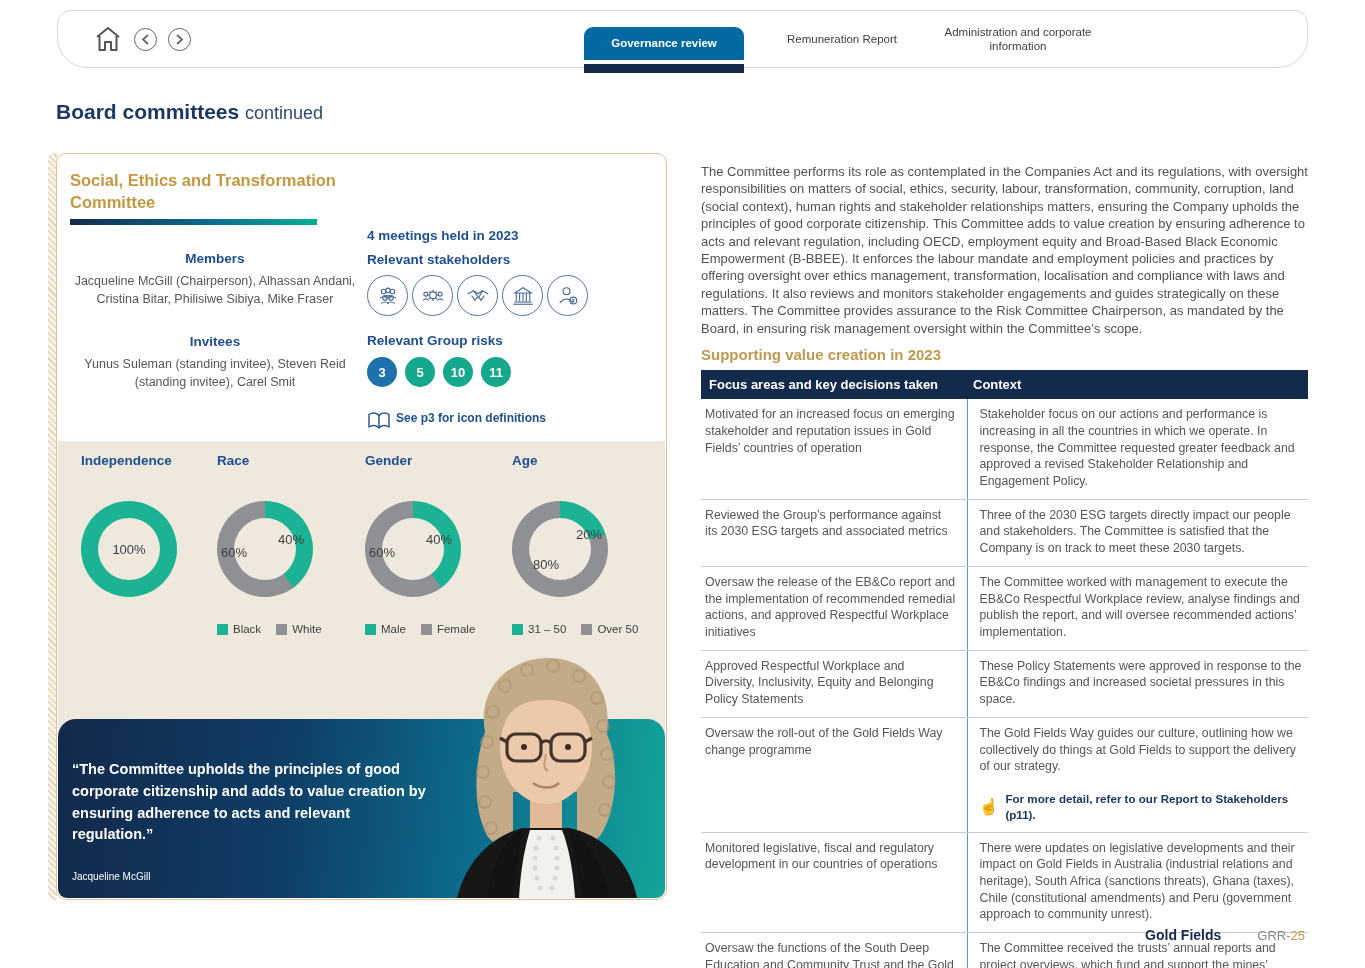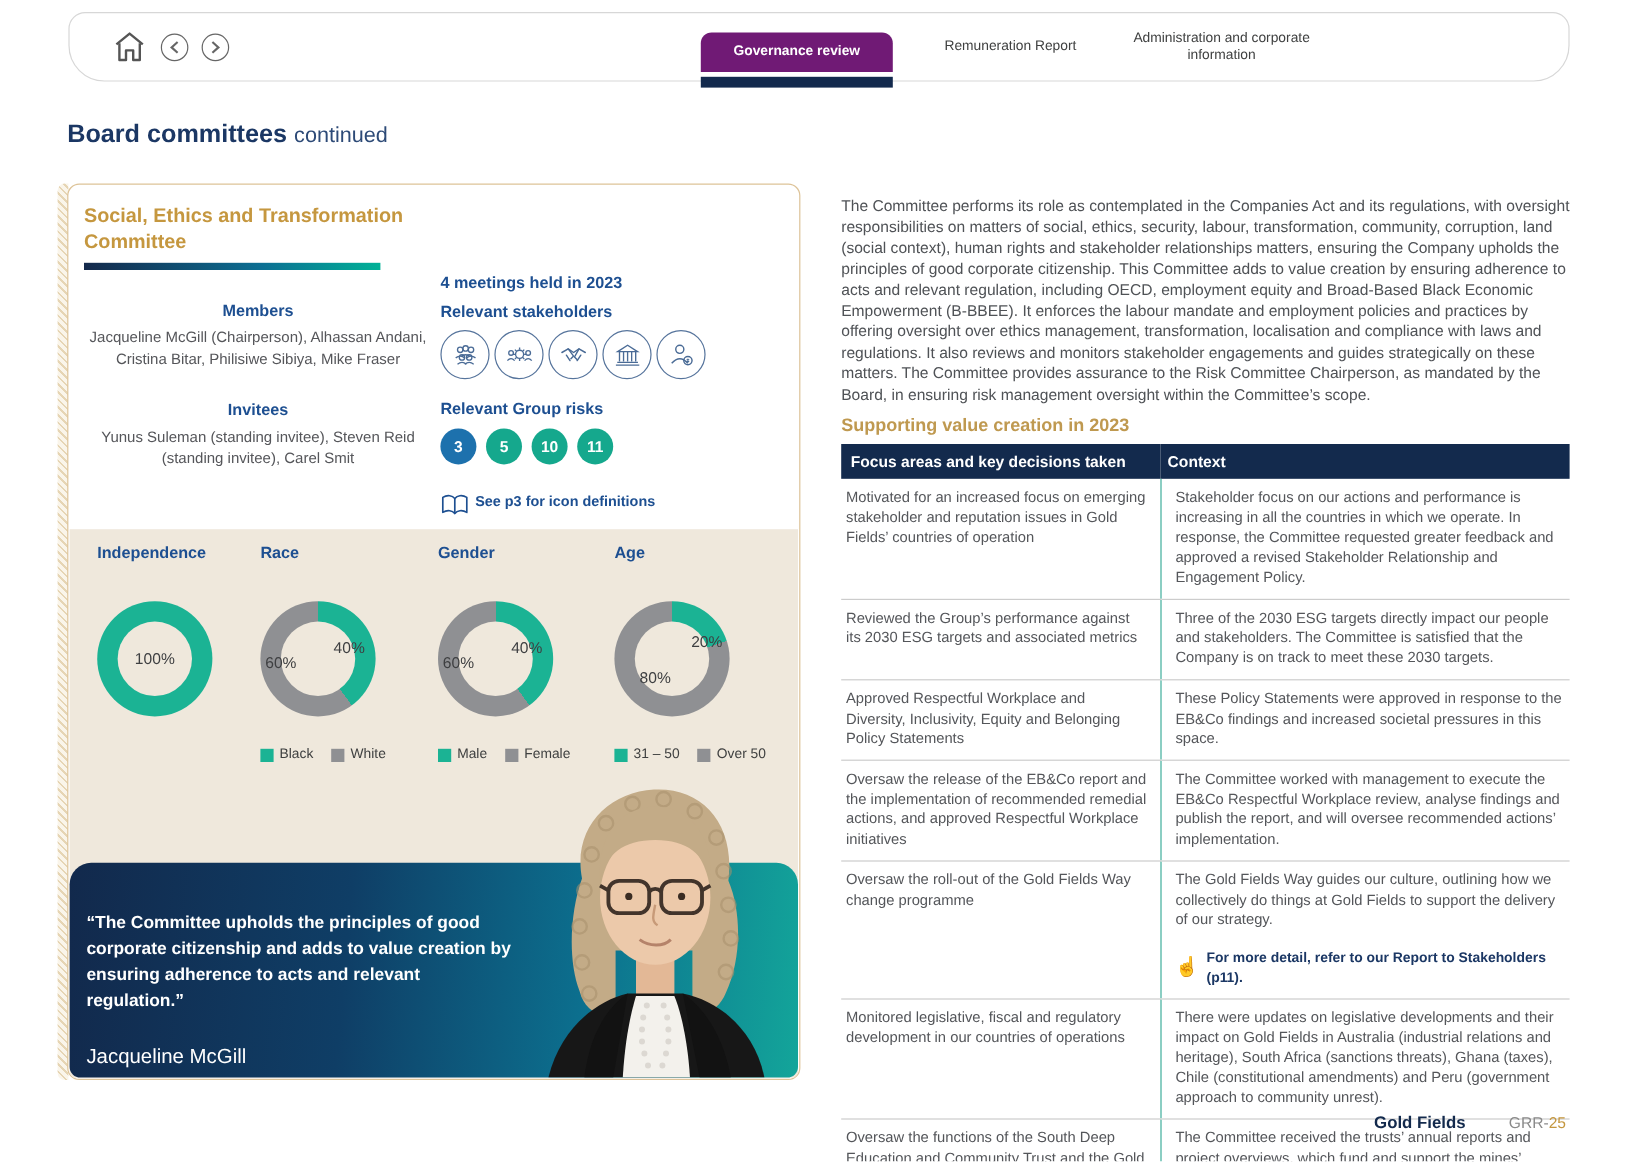--- a/index.html
+++ b/index.html
@@ -14,21 +14,21 @@
   .nav-icon-btn { display:flex; align-items:center; justify-content:center; cursor:pointer; }
   .circle-btn { width:23px; height:23px; border:1.5px solid #666; border-radius:50%; }
   .tabs { position:absolute; inset:0; }
   .tab { position:absolute; top:0; height:100%; display:flex; align-items:center; justify-content:center;
          text-align:center; font-size:11.5px; color:#3f4040; cursor:pointer; line-height:1.25; }
   .tab:nth-child(1){ left:526px; width:160px; }
   .tab:nth-child(2){ left:705px; width:158px; }
   .tab:nth-child(3){ left:880px; width:160px; }
   .tab:nth-child(4){ left:1048px; width:195px; padding:0 10px; }
   .tab.active { color:#fff; font-weight:bold; }
-  .tab.active .lbl { position:absolute; left:0; right:0; top:16px; height:33px; background:#701a75;
+  .tab.active .lbl { position:absolute; left:0; right:0; top:16px; height:33px; background:#0369a1;
                      border-radius:9px 9px 0 0; display:flex; align-items:center; justify-content:center; }
   .tab.active::after { content:""; position:absolute; left:0; right:0; top:53px; height:9px; background:#132a4d; }
 
   
   #page-title { position:absolute; left:56px; top:100px; font-size:21px; color:#1b3764; }
   #page-title .main { font-weight:bold; }
   #page-title .cont { font-weight:normal; font-size:18px; color:#2d4a77; }
 
   
   #hatch { position:absolute; left:48px; top:153px; width:9px; height:747px; border-radius:6px 0 0 6px;
@@ -71,21 +71,21 @@
   .legend { margin-top:26px; display:flex; gap:15px; }
   .legend-item { display:flex; align-items:center; gap:5px; font-size:11.5px; color:#3f4040; }
   .legend-sq { width:11px; height:11px; display:inline-block; }
 
   
   #quote-block { position:absolute; left:1px; right:1px; bottom:1px; height:179px; z-index:2;
                  border-radius:18px 18px 9px 9px;
                  background:linear-gradient(95deg,#12294c 0%,#0f3e66 38%,#0c6f8e 70%,#13a59a 100%); }
   .quote-text { position:absolute; left:14px; top:40px; width:358px; color:#fff; font-weight:bold;
                 font-size:14.5px; line-height:1.5; }
-  .quote-author { position:absolute; left:14px; top:152px; color:#fff; font-size:17px; }
+  .quote-author { position:absolute; left:14px; top:152px; color:#fff; font-size:10px; }
   #portrait { position:absolute; right:1px; bottom:1px; width:238px; height:256px; z-index:3; }
 
   
   #right-col { position:absolute; left:701px; top:163px; width:607px; }
   .intro { font-size:13px; color:#4f5256; line-height:1.34; }
   .section-head { margin-top:9px; color:#bf9950; font-weight:bold; font-size:15px; }
   table.sv { margin-top:7px; width:607px; border-collapse:collapse; }
   table.sv th { background:#132a4d; color:#fff; text-align:left; font-size:13px; font-weight:bold;
                 padding:7px 8px 7px 6px; }
   table.sv th:first-child { width:266px; padding-left:8px; }
@@ -374,29 +374,29 @@
               <div>Stakeholder focus on our actions and performance is increasing in all the countries in which we operate. In response, the Committee requested greater feedback and approved a revised Stakeholder Relationship and Engagement Policy.</div>
             </td>
           </tr>
           <tr>
             <td>Reviewed the Group’s performance against its 2030 ESG targets and associated metrics</td>
             <td class="ctx">
               <div>Three of the 2030 ESG targets directly impact our people and stakeholders. The Committee is satisfied that the Company is on track to meet these 2030 targets.</div>
             </td>
           </tr>
           <tr>
+            <td>Oversaw the release of the EB&amp;Co report and the implementation of recommended remedial actions, and approved Respectful Workplace initiatives</td>
+            <td class="ctx">
+              <div>The Committee worked with management to execute the EB&amp;Co Respectful Workplace review, analyse findings and publish the report, and will oversee recommended actions’ implementation.</div>
+            </td>
+          </tr>
+          <tr>
             <td>Approved Respectful Workplace and Diversity, Inclusivity, Equity and Belonging Policy Statements</td>
             <td class="ctx">
               <div>These Policy Statements were approved in response to the EB&amp;Co findings and increased societal pressures in this space.</div>
-            </td>
-          </tr>
-          <tr>
-            <td>Oversaw the release of the EB&amp;Co report and the implementation of recommended remedial actions, and approved Respectful Workplace initiatives</td>
-            <td class="ctx">
-              <div>The Committee worked with management to execute the EB&amp;Co Respectful Workplace review, analyse findings and publish the report, and will oversee recommended actions’ implementation.</div>
             </td>
           </tr>
           <tr>
             <td>Oversaw the roll-out of the Gold Fields Way change programme</td>
             <td class="ctx">
               <div>The Gold Fields Way guides our culture, outlining how we collectively do things at Gold Fields to support the delivery of our strategy.</div>
               <div class="row-note">
                 <span class="hand">☝</span>
                 <span class="ntxt">For more detail, refer to our Report to Stakeholders (p11).</span>
               </div>

